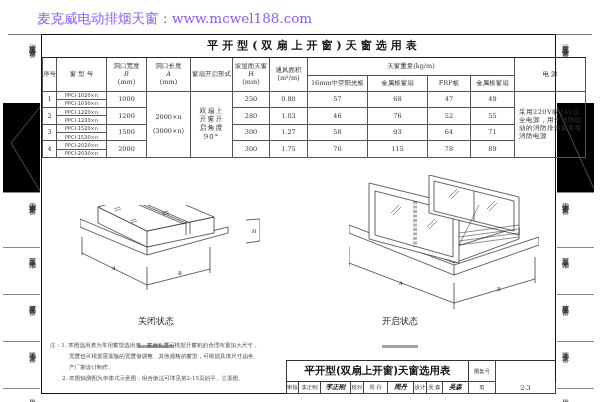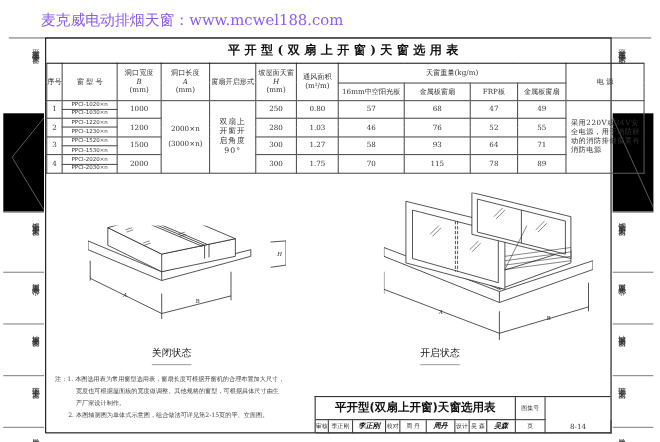--- a/index.html
+++ b/index.html
@@ -25,21 +25,21 @@
   table.sel { position: absolute; left: 42px; top: 35px; width: 513px; border-collapse: collapse; font-size: 7px; table-layout: fixed; }
   table.sel td, table.sel th { border: 0.8px solid #555; text-align: center; font-weight: normal; color: #333; padding: 0; line-height: 1.25; }
   table.sel .title-row td { height: 22px; font-size: 11px; font-weight: bold; letter-spacing: 4px; border-bottom: 1.2px solid #222; color: #111; }
   .head td { font-size: 6.5px; }
   .model { font-size: 5px; height: 8.3px; font-family: "DejaVu Sans", sans-serif; }
   .data-cell { font-size: 6.5px; }
   .tall { font-size: 7px; line-height: 1.9; letter-spacing: 1px; }
   .power { text-align: left !important; padding-left: 4px !important; font-size: 6.5px; line-height: 1.85; letter-spacing: 0.5px; }
 
   .drawing { position: absolute; }
-  .cap { position: absolute; font-size: 9px; font-family: "DejaVu Sans", sans-serif; color: #222; border-bottom: 1px solid #a3a3a3; padding-bottom: 3px; text-align: right; }
+  .cap { position: absolute; font-size: 9px; font-family: "DejaVu Sans", sans-serif; color: #222; border-bottom: 3px solid #a3a3a3; padding-bottom: 17px; text-align: right; }
 
   .notes { position: absolute; left: 50px; top: 340px; font-size: 5.6px; line-height: 1.95; color: #444; width: 250px; }
   .notes .ind { padding-left: 19px; }
 
   .titleblock { position: absolute; left: 286px; top: 360px; width: 269px; height: 33px; border-top: 1px solid #333; border-left: 1px solid #333; font-size: 5.4px; color: #333; }
   .tb-main { position: absolute; left: 0; top: 0; width: 182px; height: 21px; border-right: 1px solid #333; border-bottom: 1px solid #333; font-size: 10.5px; font-weight: bold; display: flex; align-items: center; justify-content: center; font-family: "DejaVu Sans", sans-serif; color: #111; }
   .tb-cell { position: absolute; border-right: 1px solid #444; border-bottom: 1px solid #444; display: flex; align-items: center; justify-content: center; white-space: nowrap; }
   .sig { font-family: "DejaVu Serif", serif; font-style: italic; font-weight: bold; font-size: 6.5px; color: #111; }
 </style>
 </head>
@@ -333,14 +333,14 @@
   <div class="tb-cell" style="left:0; top:21px; width:12px; height:12px;">审核</div>
   <div class="tb-cell" style="left:12px; top:21px; width:22px; height:12px;">李正刚</div>
   <div class="tb-cell sig" style="left:34px; top:21px; width:30px; height:12px;">李正刚</div>
   <div class="tb-cell" style="left:64px; top:21px; width:13px; height:12px;">校对</div>
   <div class="tb-cell" style="left:77px; top:21px; width:24px; height:12px;">周 丹</div>
   <div class="tb-cell sig" style="left:101px; top:21px; width:26px; height:12px;">周丹</div>
   <div class="tb-cell" style="left:127px; top:21px; width:13px; height:12px;">设计</div>
   <div class="tb-cell" style="left:140px; top:21px; width:16px; height:12px;">吴 森</div>
   <div class="tb-cell sig" style="left:156px; top:21px; width:26px; height:12px;">吴森</div>
   <div class="tb-cell" style="left:182px; top:21px; width:27px; height:12px;">页</div>
-  <div class="tb-cell" style="left:209px; top:21px; width:60px; height:12px; font-size:6.5px;">8-14</div>
+  <div class="tb-cell" style="left:209px; top:21px; width:60px; height:12px; font-size:6.5px;">2-3</div>
 </div>
 
 </body></html>

